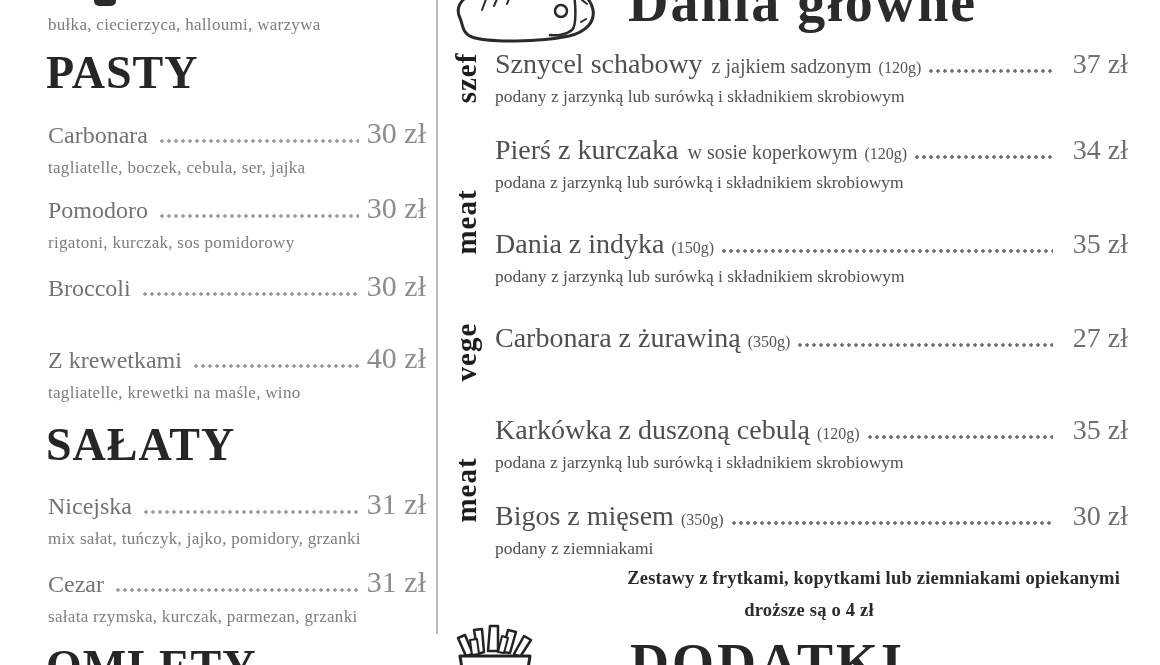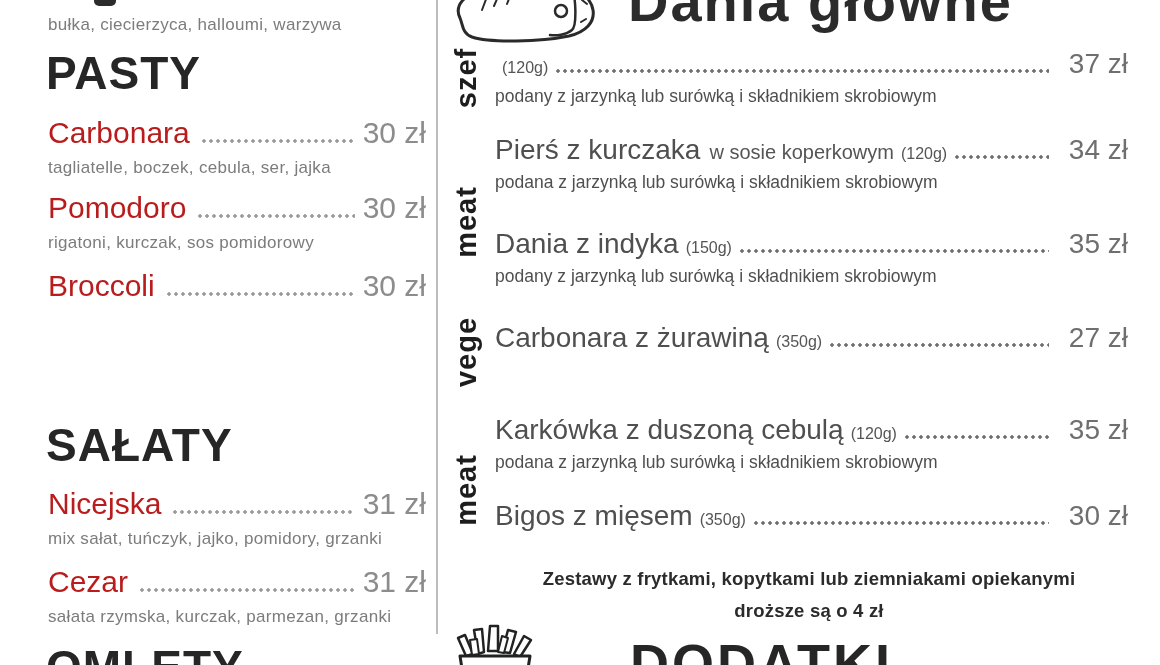--- a/index.html
+++ b/index.html
@@ -1,26 +1,26 @@
 <!DOCTYPE html>
 <html><head>
 <meta charset="utf-8">
 <style>
   html,body{margin:0;padding:0;background:#fff;}
   .page{position:relative;width:1160px;height:665px;overflow:hidden;background:#fff;
-        font-family:Liberation Sans, sans-serif;}
+        font-family:Liberation Serif, serif;}
 
   
   .tiny-mark{position:absolute;left:94px;top:-4px;width:22px;height:10px;background:#2b2b2b;border-radius:5px;}
   .top-desc{position:absolute;left:48px;top:8px;width:380px;}
   .lheading{position:absolute;left:46px;margin:0;font-size:46px;line-height:1;font-weight:800;
             color:#262626;letter-spacing:1px;}
   .litem{position:absolute;left:48px;width:378px;}
   .lrow{display:flex;align-items:baseline;line-height:1.2;}
-  .lname{font-size:30px;color:#b91c1c;white-space:nowrap;}
+  .lname{font-size:24px;color:#737373;white-space:nowrap;}
   .lprice{font-size:30px;color:#8c8c8c;white-space:nowrap;}
   .ldesc{font-size:17px;color:#7c7c7c;letter-spacing:0.3px;margin-top:7px;white-space:nowrap;}
 
   .leader{flex:1;height:4px;align-self:flex-end;margin:0 8px 8px 12px;
           background-image:radial-gradient(circle at 2px 2px,#9a9a9a 1.5px,transparent 1.9px);
           background-size:7px 4px;background-repeat:repeat-x;background-position:left bottom;}
   .rleader{background-image:radial-gradient(circle at 2px 2px,#6f6f6f 1.5px,transparent 1.9px);margin:0 8px 8px 8px;}
 
   
   .divider{position:absolute;left:436px;top:0;width:2px;height:634px;background:#bcbcbc;}
@@ -75,20 +75,28 @@
   </div>
 
   <div class="litem" style="top:268px;">
     <div class="lrow">
       <span class="lname">Broccoli</span>
       <span class="leader"></span>
       <span class="lprice">30 zł</span>
     </div>
   </div>
 
+  <div class="litem" style="top:340px;">
+    <div class="lrow">
+      <span class="lname">Z krewetkami</span>
+      <span class="leader"></span>
+      <span class="lprice">40 zł</span>
+    </div>
+    <div class="ldesc">tagliatelle, krewetki na maśle, wino</div>
+  </div>
 
   <h1 class="lheading" style="top:422px;">SAŁATY</h1>
 
   <div class="litem" style="top:486px;">
     <div class="lrow">
       <span class="lname">Nicejska</span>
       <span class="leader"></span>
       <span class="lprice">31 zł</span>
     </div>
     <div class="ldesc">mix sałat, tuńczyk, jajko, pomidory, grzanki</div>
@@ -119,20 +127,22 @@
 
   <h1 class="rheading">Dania główne</h1>
 
   <div class="vlabel" style="top:78px;">szef</div>
   <div class="vlabel" style="top:222px;">meat</div>
   <div class="vlabel" style="top:352px;">vege</div>
   <div class="vlabel" style="top:490px;">meat</div>
 
   <div class="ritem" style="top:46px;">
     <div class="rrow">
+      <span class="rname">Sznycel schabowy</span>
+      <span class="rsub">z jajkiem sadzonym</span>
       <span class="rweight">(120g)</span>
       <span class="leader rleader"></span>
       <span class="rprice">37 zł</span>
     </div>
     <div class="rdesc">podany z jarzynką lub surówką i składnikiem skrobiowym</div>
   </div>
 
   <div class="ritem" style="top:132px;">
     <div class="rrow">
       <span class="rname">Pierś z kurczaka</span>
@@ -177,23 +187,24 @@
   </div>
 
   <div class="ritem" style="top:498px;">
     <div class="rrow">
       <span class="rname">Bigos z mięsem</span>
 
       <span class="rweight">(350g)</span>
       <span class="leader rleader"></span>
       <span class="rprice">30 zł</span>
     </div>
-  </div>
-
-  <div class="note-line" style="top:568px;">Zestawy z frytkami, kopytkami lub ziemniakami opiekanymi</div>
+    <div class="rdesc">podany z ziemniakami</div>
+  </div>
+
+  <div class="note-line" style="top:568px;text-align:right;">Zestawy z frytkami, kopytkami lub ziemniakami opiekanymi</div>
   <div class="note-line" style="top:600px;">droższe są o 4 zł</div>
 
   <div class="fries-icon-wrap">
     <svg width="92" height="70" viewBox="0 0 92 70">
       <path d="M28,30 L24,6 L32,5 L34,28 Z" fill="#fff" stroke="#222" stroke-width="2.5" stroke-linejoin="round"></path>
       <path d="M38,27 L40,2 L48,2 L48,27 Z" fill="#fff" stroke="#222" stroke-width="2.5" stroke-linejoin="round"></path>
       <path d="M52,28 L58,6 L66,8 L60,29 Z" fill="#fff" stroke="#222" stroke-width="2.5" stroke-linejoin="round"></path>
       <path d="M16,32 L8,14 L15,11 L23,30 Z" fill="#fff" stroke="#222" stroke-width="2.5" stroke-linejoin="round"></path>
       <path d="M64,30 L74,12 L81,16 L70,33 Z" fill="#fff" stroke="#222" stroke-width="2.5" stroke-linejoin="round"></path>
       <path d="M22,31 L20,16 L27,15 L29,30 Z" fill="#fff" stroke="#222" stroke-width="2" stroke-linejoin="round"></path>

